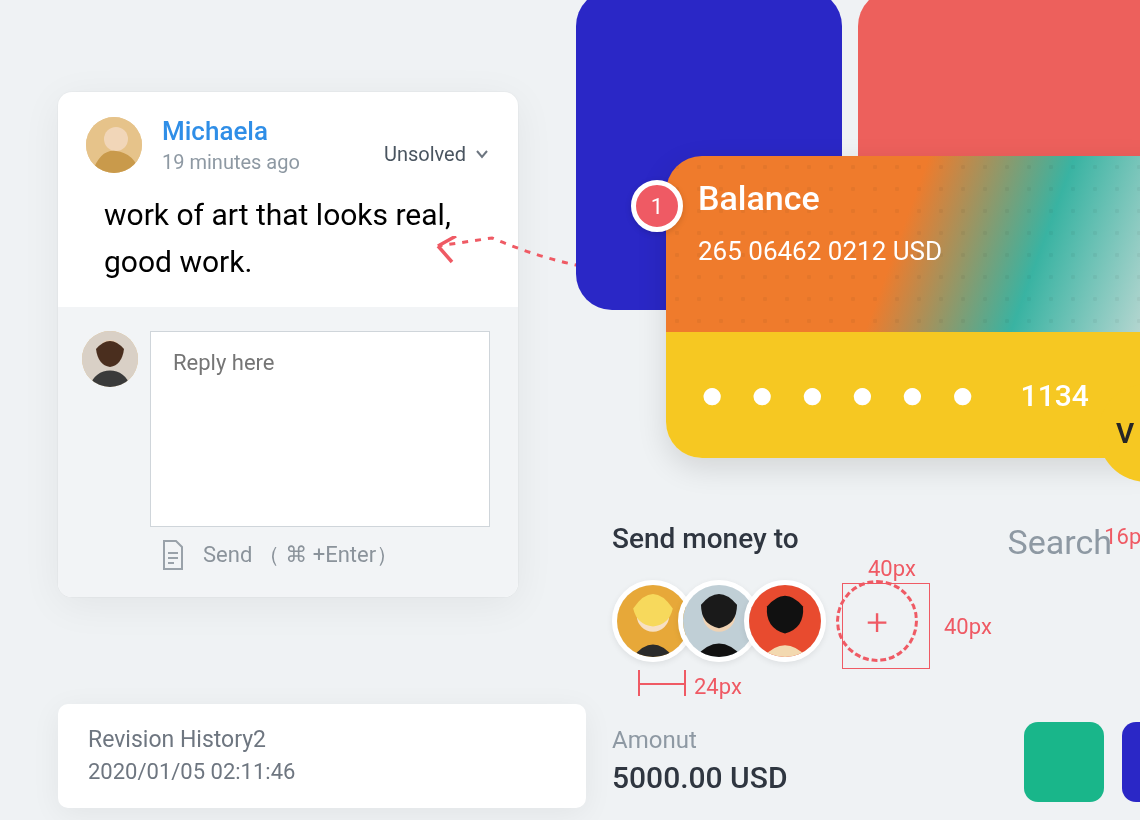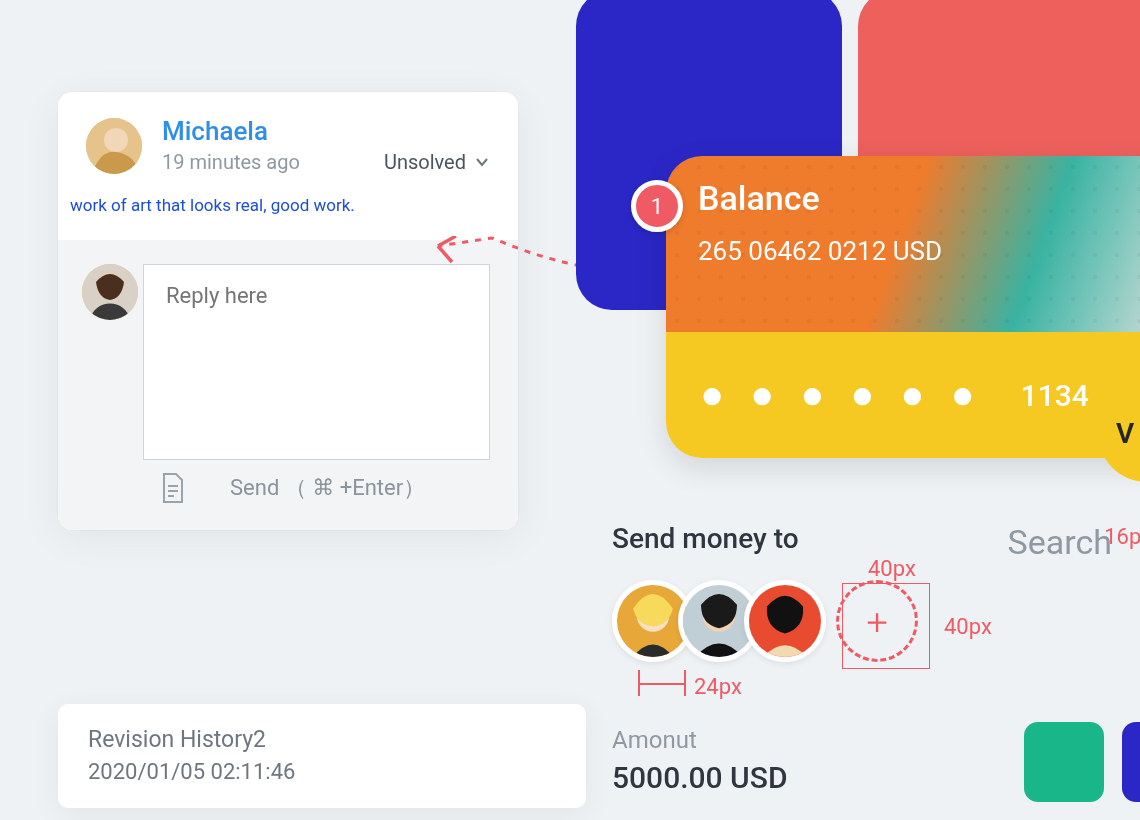--- a/index.html
+++ b/index.html
@@ -15,34 +15,34 @@
     --yellow:#f6c822;
     --teal:#19b68a;
     --orange:#ef7b2c;
     --border:#d3d9de;
   }
   *{box-sizing:border-box;margin:0;padding:0;font-family:-apple-system,BlinkMacSystemFont,"Segoe UI",Roboto,Helvetica,Arial,sans-serif}
   body{background:var(--bg);width:1140px;height:820px;overflow:hidden;position:relative}
 
   
   .comment-card{position:absolute;left:58px;top:92px;width:460px;background:var(--card-bg);border-radius:14px;box-shadow:0 8px 40px rgba(0,0,0,.06),0 0 0 1px rgba(0,0,0,.02)}
-  .comment-head{display:flex;padding:24px 28px 0 28px;align-items:flex-end;gap:20px}
+  .comment-head{display:flex;padding:24px 28px 0 28px;align-items:center;gap:20px}
   .avatar{border-radius:50%;flex:0 0 auto;overflow:hidden;background:#e6c58f}
   .avatar.sm{width:56px;height:56px}
   .avatar svg{width:100%;height:100%;display:block}
   .author-col{flex:1}
   .author{font-size:26px;font-weight:500;color:var(--blue);margin-bottom:4px;display:inline-block}
   .time{font-size:20px;color:var(--muted)}
   .status{display:flex;align-items:center;gap:8px;font-size:20px;color:var(--text);margin-top:18px;cursor:pointer}
   .chevron{width:16px;height:16px}
-  .comment-body{padding:18px 28px 22px 12px;font-size:17px;color:#1d4ed8;line-height:1.55}
+  .comment-body{padding:18px 28px 22px 46px;font-size:30px;color:#000000;line-height:1.55}
   .reply-area{background:var(--reply-bg);border-radius:0 0 14px 14px;padding:24px 28px 26px 24px;display:flex;flex-direction:column}
-  .reply-row{display:flex;gap:5px}
+  .reply-row{display:flex;gap:12px}
   .reply-box{flex:1;border:1.5px solid #cfd5da;background:#fff;height:196px;padding:18px 22px;font-size:22px;color:var(--muted);resize:none;outline:none}
-  .reply-actions{display:flex;align-items:center;gap:44px;margin-top:12px;padding-left:78px;color:var(--muted);font-size:22px}
+  .reply-actions{display:flex;align-items:center;gap:17px;margin-top:12px;padding-left:78px;color:var(--muted);font-size:22px}
   .doc-icon{width:26px;height:32px}
   .send-txt{color:#8b939b}
   .history-card{position:absolute;left:58px;top:704px;width:528px;background:var(--card-bg);border-radius:10px;box-shadow:0 6px 30px rgba(0,0,0,.06);padding:22px 30px 24px 30px}
   .history-title{font-size:23px;color:#6e7680;margin-bottom:6px}
   .history-ts{font-size:22px;color:#6e7680}
 
   
   .right{position:absolute;left:576px;top:0;right:0;bottom:0}
   .block-blue{position:absolute;left:0;top:-10px;width:266px;height:320px;border-radius:36px;background:var(--blue-block)}
   .block-coral{position:absolute;left:282px;top:-10px;width:300px;height:224px;border-radius:36px 36px 36px 36px;background:var(--coral)}

